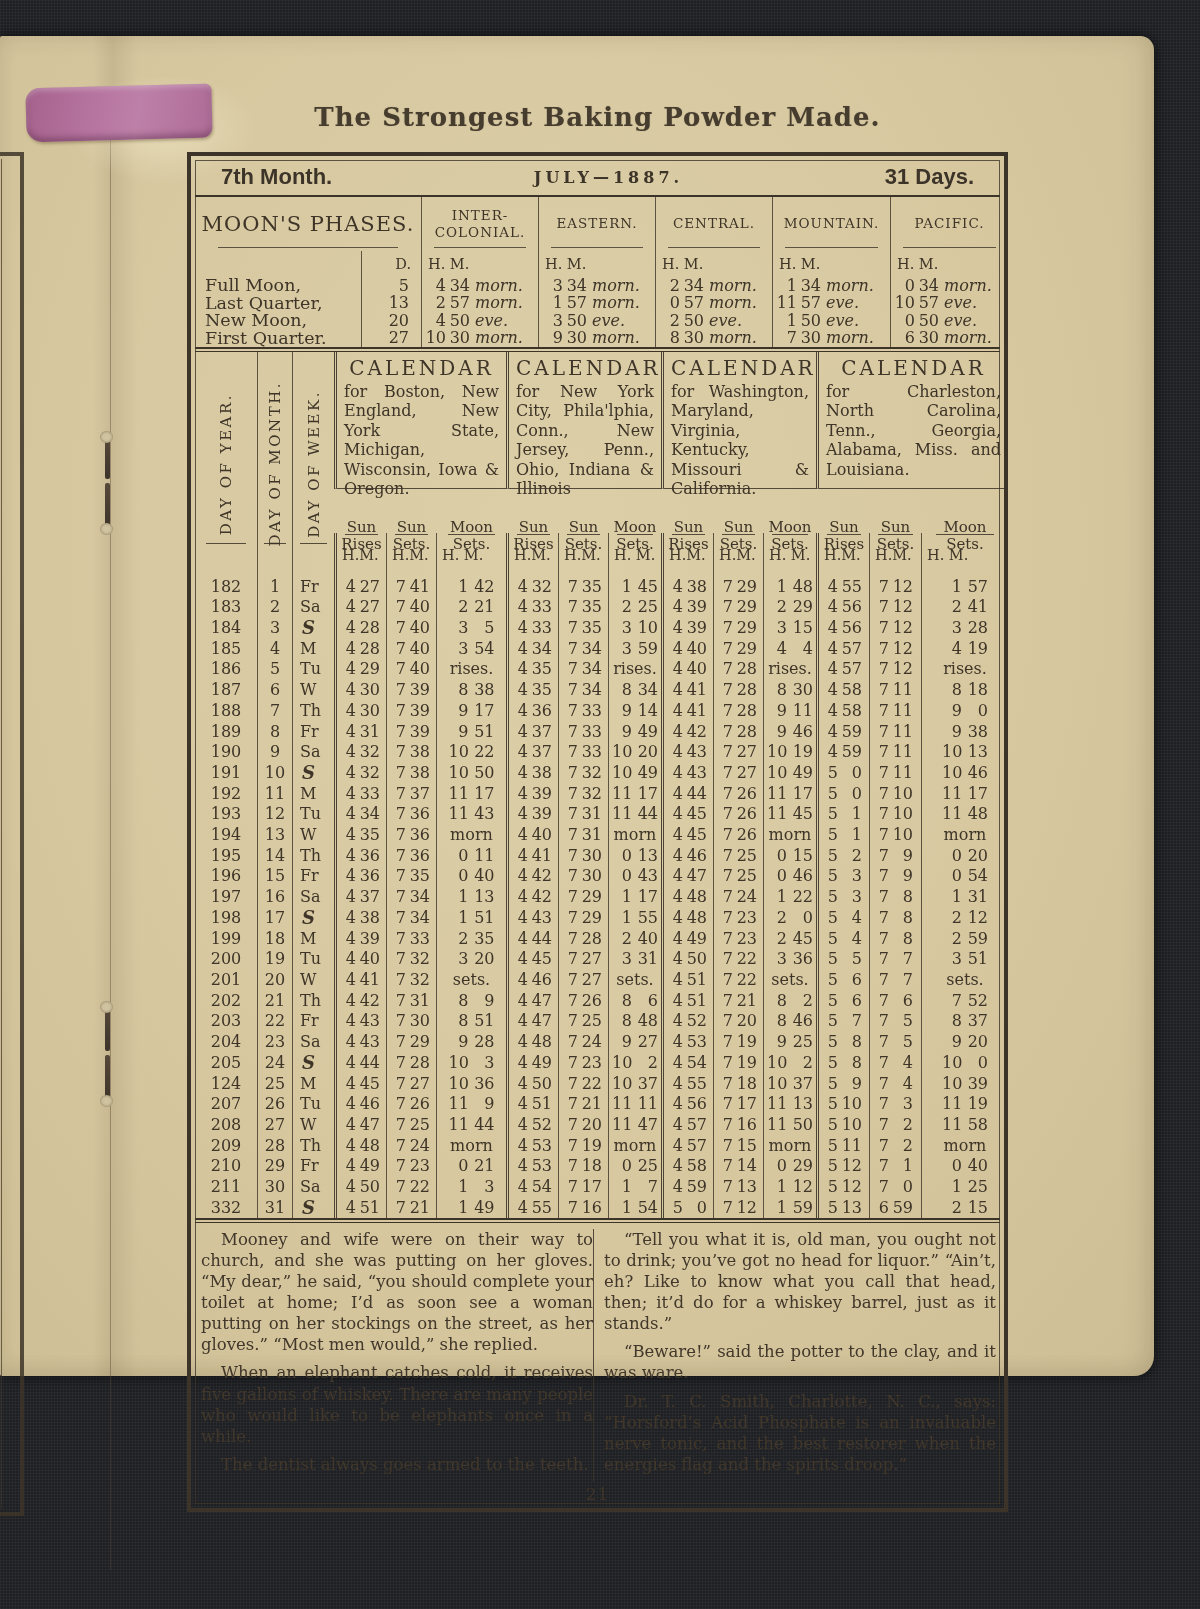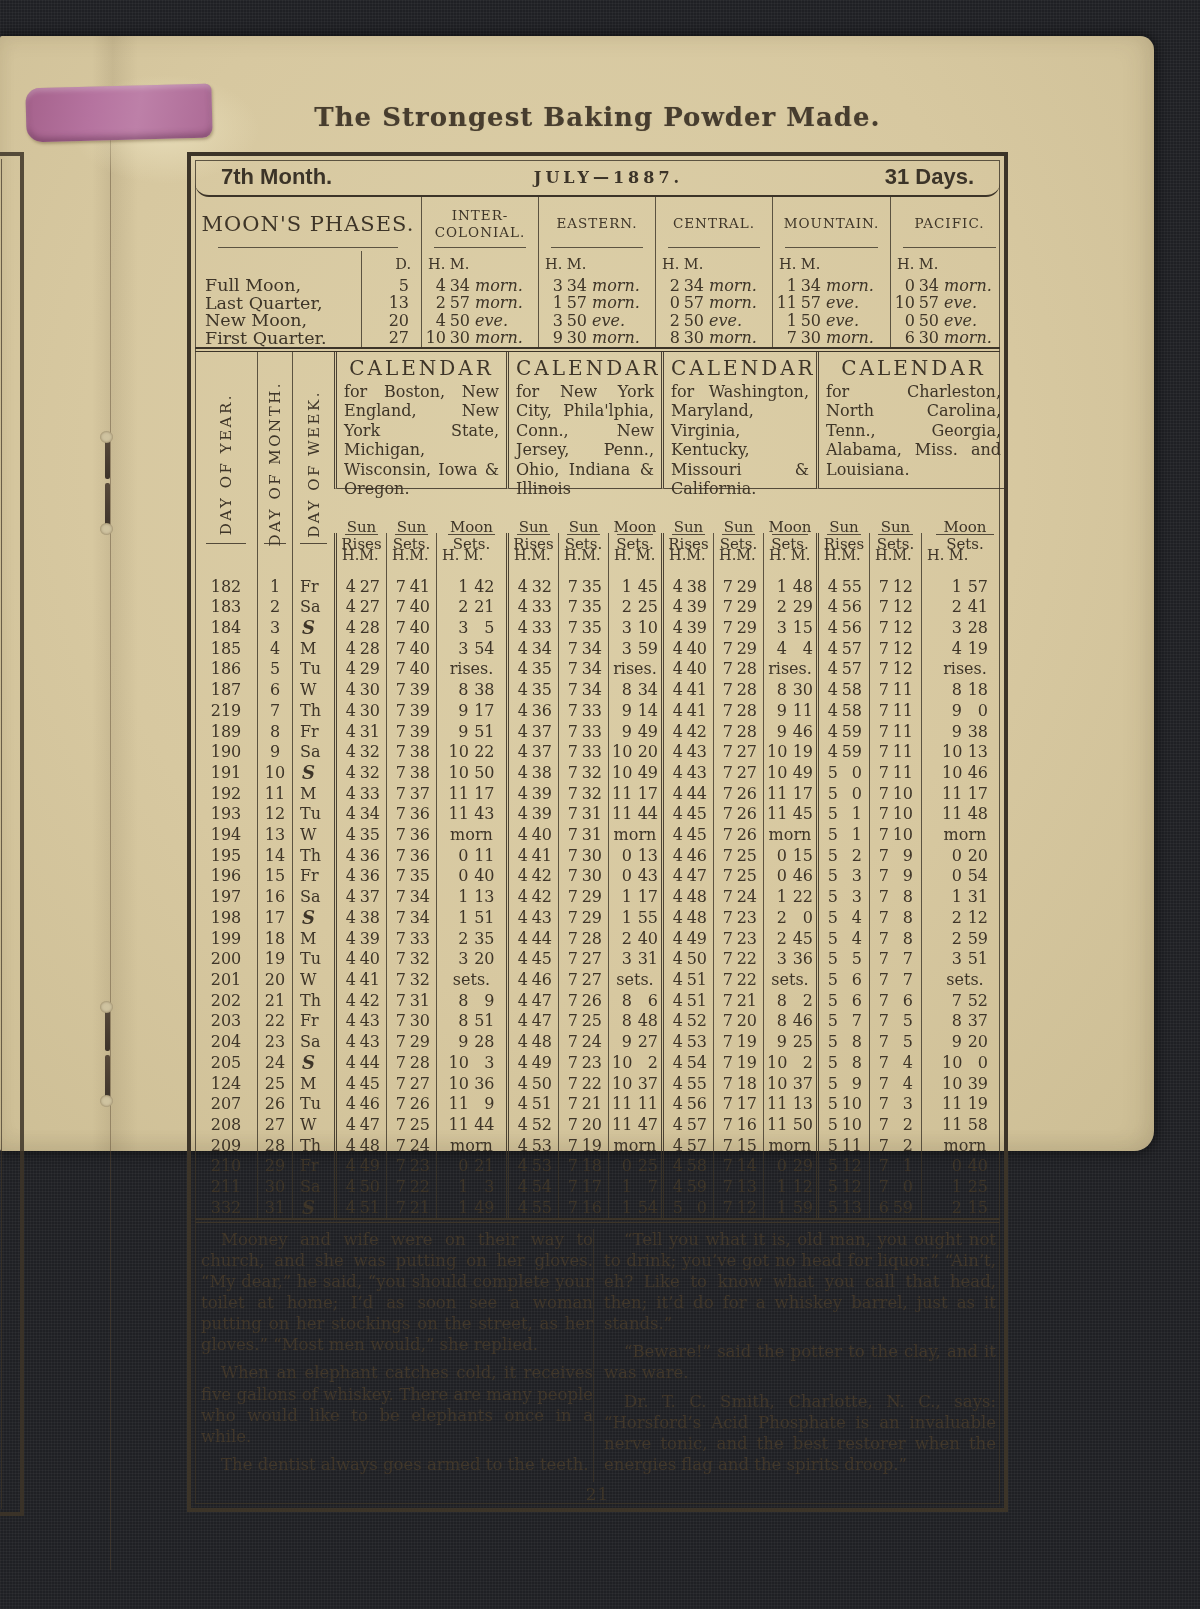--- a/index.html
+++ b/index.html
@@ -6,21 +6,21 @@
   body{
     width:1200px;height:1609px;position:relative;overflow:hidden;
     background-color:#1f2024;
     background-image:
       repeating-linear-gradient(0deg, rgba(255,255,255,0.035) 0 1px, transparent 1px 3px),
       repeating-linear-gradient(90deg, rgba(255,255,255,0.03) 0 1px, transparent 1px 3px);
     font-family:"DejaVu Serif", serif;
     color:#3e3528;
   }
   .paper{
-    position:absolute;left:0;top:36px;width:1154px;height:1115px;
+    position:absolute;left:0;top:36px;width:1154px;height:1340px;
     background:radial-gradient(ellipse at 48% 38%, #dccfa8 0%, #d7c8a0 55%, #cdbe95 100%);
     border-radius:2px 14px 20px 2px;
     box-shadow:0 0 14px rgba(0,0,0,.65), inset -10px 0 24px rgba(60,45,25,.10), inset 0 -6px 18px rgba(60,45,25,.08);
   }
   .gutter-shade{position:absolute;left:92px;top:0;width:46px;height:100%;
     background:linear-gradient(to right, rgba(70,55,30,0) 0%, rgba(70,55,30,.10) 45%, rgba(70,55,30,0) 100%);}
   .crease{position:absolute;left:110px;top:66px;width:1px;height:1468px;background:rgba(90,74,50,.45);}
   .prev-edge{position:absolute;left:0;top:116px;width:20px;height:1356px;
     border-top:4px solid rgba(62,53,40,.85);border-right:4px solid rgba(62,53,40,.85);border-bottom:4px solid rgba(62,53,40,.85);}
   .prev-edge::before{content:"";position:absolute;left:1px;top:3px;bottom:3px;width:0;border-left:1px solid rgba(62,53,40,.7);}
@@ -35,21 +35,21 @@
 
   .slogan{position:absolute;left:187px;top:66px;width:821px;text-align:center;
     font-size:26px;font-weight:700;letter-spacing:1px;color:#473d2e;
     text-shadow:0 0 1px rgba(71,61,46,.35);}
 
   .frame{position:absolute;left:187px;top:116px;width:821px;height:1360px;box-sizing:border-box;
     border:4px solid #3c3428;}
   .frame::before{content:"";position:absolute;inset:4px;border:1px solid rgba(60,52,40,.8);pointer-events:none;}
   .frame-content{position:absolute;inset:4px;padding:0;display:flex;flex-direction:column;}
   .month-row{height:49px;border-bottom:2px solid #3c3428;display:flex;align-items:center;justify-content:space-between;
-    padding:0 26px;box-sizing:border-box;border-radius:14px;}
+    padding:0 26px;box-sizing:border-box;}
   .month-ordinal,.month-days{font-family:"Liberation Sans",sans-serif;font-weight:700;font-size:22px;color:#3c3428;}
   .month-title{font-size:16px;font-weight:700;letter-spacing:4px;color:#3c3428;}
 
   
   .moon-table{display:grid;grid-template-columns:166px 60px 117px 117px 117px 118px 118px;
     grid-template-rows:54px 26px 17.5px 17.5px 17.5px 17.5px;height:150px;font-size:16px;}
   .moon-table .bl{border-left:1px solid rgba(60,52,40,.8);}
   .mp-title{grid-column:1 / span 2;display:flex;align-items:center;justify-content:center;font-size:21px;letter-spacing:1px;position:relative;}
   .mp-title::after, .zone::after{content:"";position:absolute;bottom:3px;left:10%;width:80%;border-bottom:1px solid rgba(60,52,40,.8);}
   .zone{position:relative;display:flex;align-items:center;justify-content:center;text-align:center;
@@ -627,21 +627,21 @@
             <div class="cell t-cell bl">
               <span class="h">7</span>
               <span class="m">11</span>
             </div>
             <div class="cell t-cell bl t-wide">
               <span class="h">8</span>
               <span class="m">18</span>
             </div>
           </div>
           <div class="cal-row cal-grid-cols">
-            <div class="cell c-doy">219</div>
+            <div class="cell c-doy">188</div>
             <div class="cell c-dom bl">7</div>
             <div class="cell c-dow bl">Th</div>
             <div class="cell t-cell bdl">
               <span class="h">4</span>
               <span class="m">30</span>
             </div>
             <div class="cell t-cell bl">
               <span class="h">7</span>
               <span class="m">39</span>
             </div>

